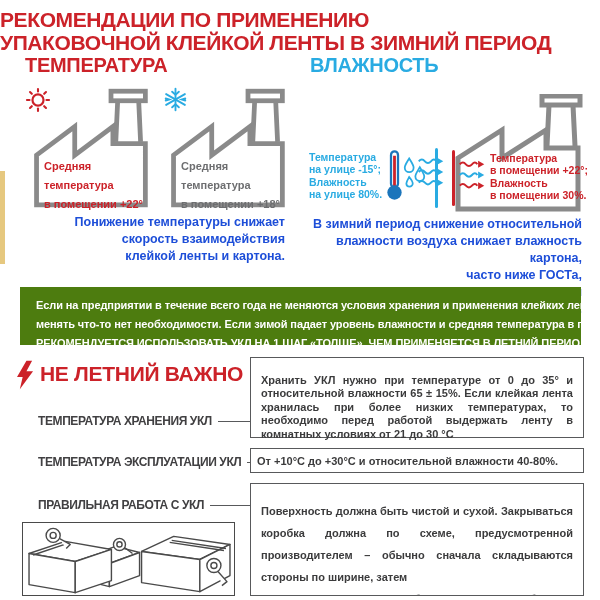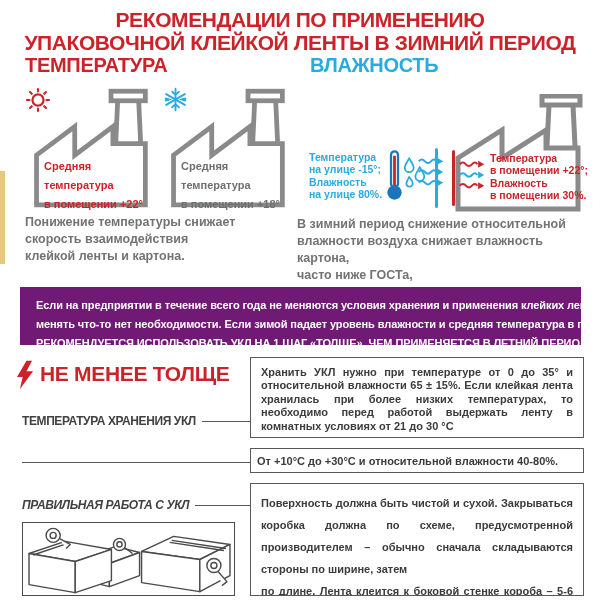--- a/index.html
+++ b/index.html
@@ -1,40 +1,40 @@
 <!DOCTYPE html>
 <html><head>
 <meta charset="utf-8">
 <style>
   html,body{margin:0;padding:0;background:#fff;}
   .canvas{position:relative;width:600px;height:600px;background:#ffffff;overflow:hidden;
           font-family:"Liberation Sans",sans-serif;color:#3b3b3c;}
   .abs{position:absolute;}
   .pre{white-space:pre-line;}
-  .title{top:8px;left:0;width:600px;text-align:center;color:#cc2229;font-weight:bold;
+  .title{top:8px;left:0;width:600px;color:#cc2229;font-weight:bold;
          font-size:21px;line-height:23px;letter-spacing:-0.4px;}
   .colhead{font-size:20px;font-weight:bold;letter-spacing:-0.3px;top:54px;}
   .red{color:#cc2229;} .blue{color:#29abe2;} .graytx{color:#6d6e70;}
   .factory-label{font-size:11px;font-weight:bold;line-height:19px;}
-  .note{font-size:12.5px;font-weight:bold;line-height:17px;color:#737373;}
+  .note{font-size:12.5px;font-weight:bold;line-height:17px;color:#1d4ed8;text-align:right;}
   .subtitle{font-size:11px;font-weight:600;line-height:14.5px;color:#6d6e70;}
   .cond{font-size:10.5px;font-weight:bold;line-height:12.4px;}
   .vline{width:3px;border-radius:2px;}
-  .banner{top:287px;left:20px;width:561px;height:58px;background:#701a75;box-sizing:border-box;
+  .banner{top:287px;left:20px;width:561px;height:58px;background:#4d7c0f;box-sizing:border-box;
           padding:9px 16px 0 16px;}
   .banner div{color:#ffffff;font-size:11px;font-weight:600;line-height:19px;white-space:nowrap;
           letter-spacing:-0.1px;}
   .banner .uline{text-decoration:underline;}
   .imp-head{top:362px;left:40px;font-size:21px;font-weight:bold;color:#cc2229;letter-spacing:-0.3px;}
   .rowlabel{left:22px;width:228px;height:16px;display:flex;align-items:center;gap:6px;}
-  .rowlabel span.lbl{font-size:12px;font-weight:bold;color:#414042;letter-spacing:-0.4px;white-space:nowrap;}
+  .rowlabel span.lbl{font-size:12px;font-weight:bold;color:#414042;letter-spacing:-0.4px;white-space:nowrap;margin-left:16px;}
   .rowlabel span.conn{flex:1;height:1.5px;background:#58595b;margin-top:1px;}
   .vbox{left:250px;width:334px;border:1.5px solid #58595b;box-sizing:border-box;background:#fff;
         font-size:11px;font-weight:bold;color:#3b3b3c;}
-  .vbox.para{padding:8px 10px;line-height:13.4px;text-align:justify;}
+  .vbox.para{padding:16px 10px;line-height:13.4px;text-align:justify;}
   .illus{left:22px;top:522px;width:213px;height:74px;border:1.5px solid #4a4a4a;box-sizing:border-box;}
   .ystrip{left:0;top:171px;width:5px;height:93px;background:#e6c87f;}
 </style>
 </head>
 <body>
 
 <div class="canvas">
 
   <div class="abs title pre">РЕКОМЕНДАЦИИ ПО ПРИМЕНЕНИЮ
 УПАКОВОЧНОЙ КЛЕЙКОЙ ЛЕНТЫ В ЗИМНИЙ ПЕРИОД</div>
@@ -156,34 +156,35 @@
 
   <div class="abs banner">
     <div>Если на предприятии в течение всего года не меняются условия хранения и применения клейких лент,</div>
     <div>менять что-то нет необходимости. Если зимой падает уровень влажности и средняя температура в помещении,</div>
     <div class="uline">РЕКОМЕНДУЕТСЯ ИСПОЛЬЗОВАТЬ УКЛ НА 1 ШАГ «ТОЛЩЕ», ЧЕМ ПРИМЕНЯЕТСЯ В ЛЕТНИЙ ПЕРИОД.</div>
   </div>
 
   <svg class="abs" style="left:17px;top:360px;width:17px;height:30px;" viewBox="0 0 18 30">
     <path d="M10,0 L0,17 h6 L3,30 L17,11 h-7 L16,0 Z" fill="#cc2229"></path>
   </svg>
-  <div class="abs imp-head">НЕ МЕНЕЕ ТОЛЩЕ</div>
+  <div class="abs imp-head">НЕ ЛЕТНИЙ ВАЖНО</div>
 
   <div class="abs rowlabel" style="top:413px;">
     <span class="lbl">ТЕМПЕРАТУРА ХРАНЕНИЯ УКЛ</span>
     <span class="conn"></span>
   </div>
   <div class="abs vbox para" style="top:357px;height:81px;">Хранить УКЛ нужно при температуре от 0 до 35° и относительной влажности 65 ± 15%. Если клейкая лента хранилась при более низких температурах, то необходимо перед работой выдержать ленту в комнатных условиях от 21 до 30 °C</div>
 
   <div class="abs rowlabel" style="top:454px;">
+    <span class="lbl">ТЕМПЕРАТУРА ЭКСПЛУАТАЦИИ УКЛ</span>
     <span class="conn"></span>
   </div>
   <div class="abs vbox" style="top:448px;height:25px;display:flex;align-items:center;padding:0 6px;">От +10°C до +30°C и относительной влажности 40-80%.</div>
 
-  <div class="abs rowlabel" style="top:497px;font-style:italic;">
+  <div class="abs rowlabel" style="top:497px;">
     <span class="lbl">ПРАВИЛЬНАЯ РАБОТА С УКЛ</span>
     <span class="conn"></span>
   </div>
   <div class="abs vbox para pre" style="top:483px;height:113px;overflow:hidden;line-height:22px;">Поверхность должна быть чистой и сухой. Закрываться коробка должна по схеме, предусмотренной производителем – обычно сначала складываются стороны по ширине, затем
 по длине. Лента клеится к боковой стенке короба – 5-6 см, заклеивается клапан по длинной стороне, затем лента наносится на противоположную стенку короба 5-6 см
 и отрезается.</div>
 
   <div class="abs illus">
     <svg width="100%" height="100%" viewBox="0 0 210 71">
       <g stroke="#4a4a4a" stroke-width="1.4" fill="#ffffff" stroke-linejoin="round">

